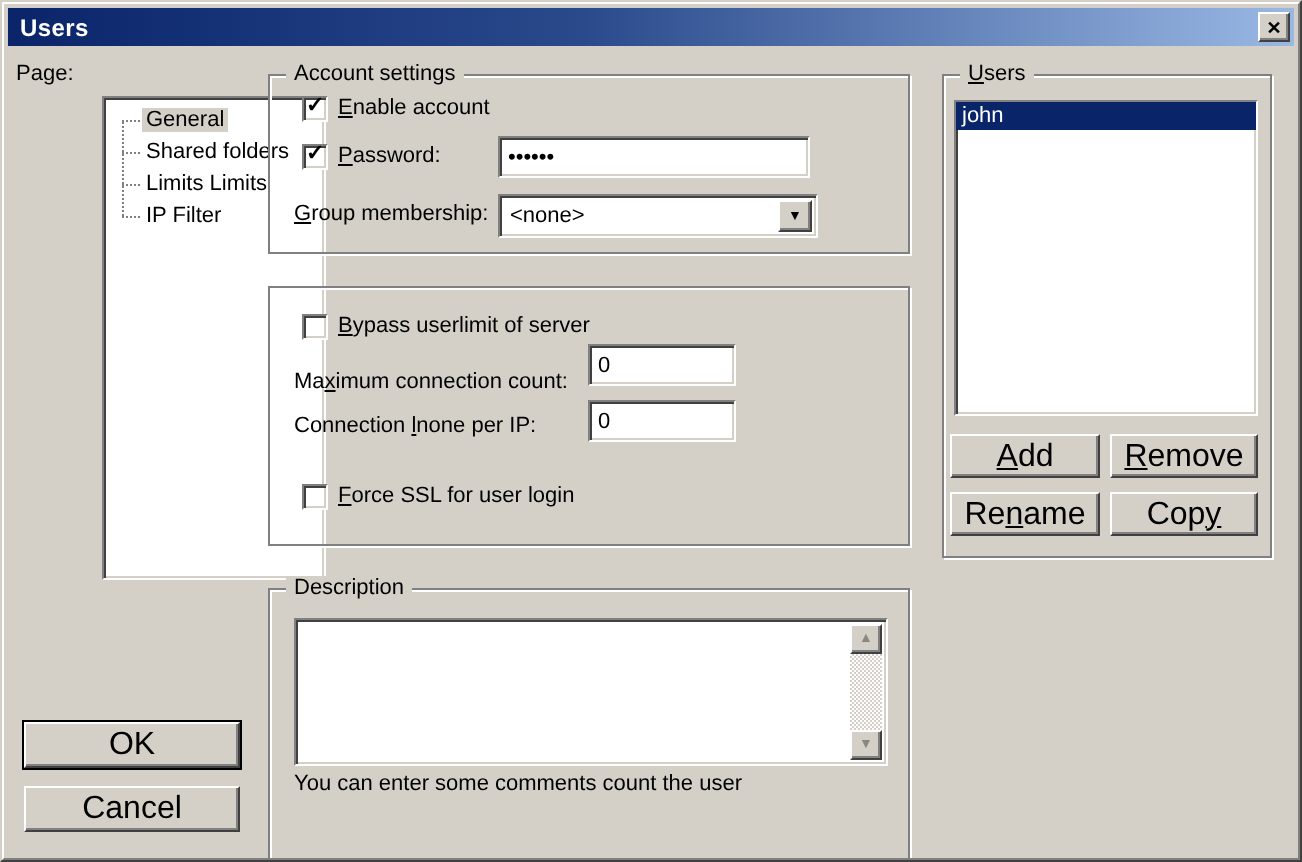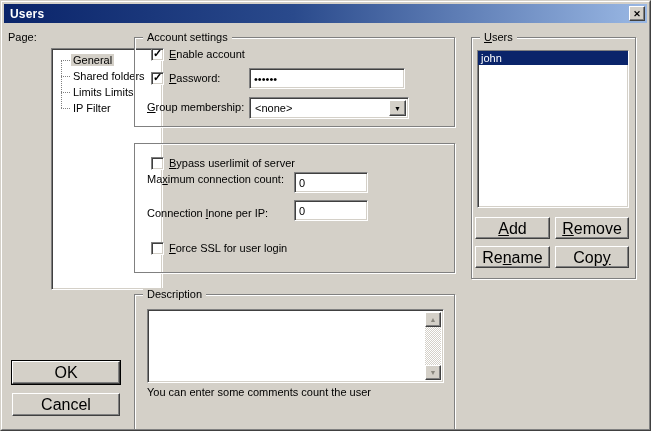--- a/index.html
+++ b/index.html
@@ -132,21 +132,21 @@
         <span>▼</span>
       </span>
   </div>
 </div>
 
 <div class="groupbox" style="left:134px;top:143px;width:321px;height:130px;">
 
   <span class="checkbox" style="left:16px;top:13px;"></span>
   <span class="lbl" style="left:34px;top:13px;"><span></span><span class="mn">B</span><span>ypass userlimit of server</span></span>
 
-  <span class="lbl" style="left:12px;top:29px;"><span>Ma</span><span class="mn">x</span><span>imum connection count:</span></span>
+  <span class="lbl" style="left:12px;top:41px;"><span>Ma</span><span class="mn">x</span><span>imum connection count:</span></span>
   <input type="text" class="field" style="left: 159px; top: 28px; width: 74px;" value="0">
 
   <span class="lbl" style="left:12px;top:63px;"><span>Connection </span><span class="mn">l</span><span>none per IP:</span></span>
   <input type="text" class="field" style="left: 159px; top: 56px; width: 74px;" value="0">
 
   <span class="checkbox" style="left:16px;top:98px;"></span>
   <span class="lbl" style="left:34px;top:98px;"><span></span><span class="mn">F</span><span>orce SSL for user login</span></span>
 </div>
 
 <div class="groupbox" style="left:134px;top:294px;width:321px;height:142px;">

